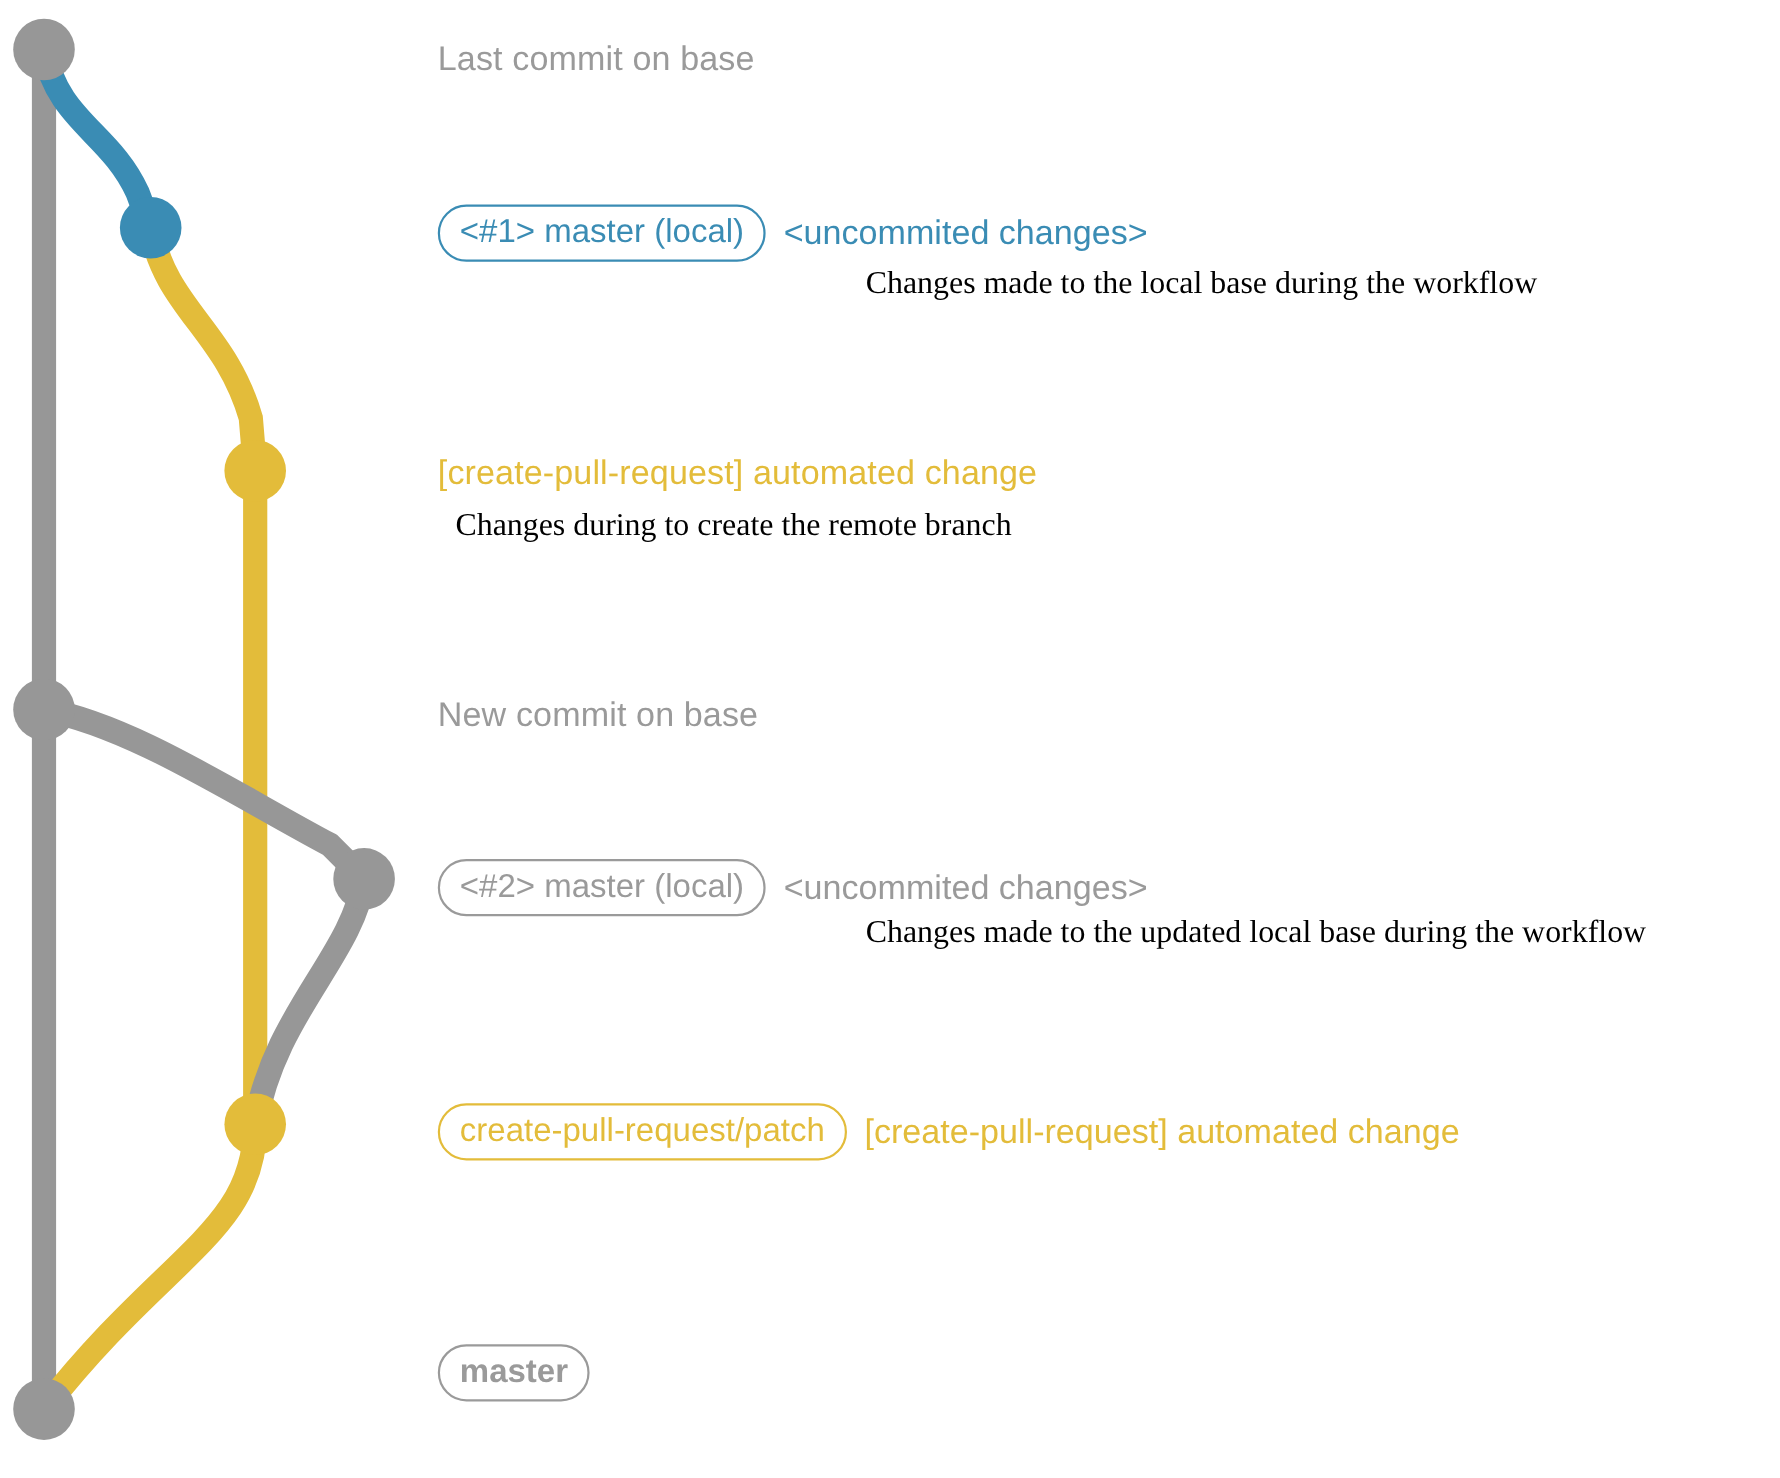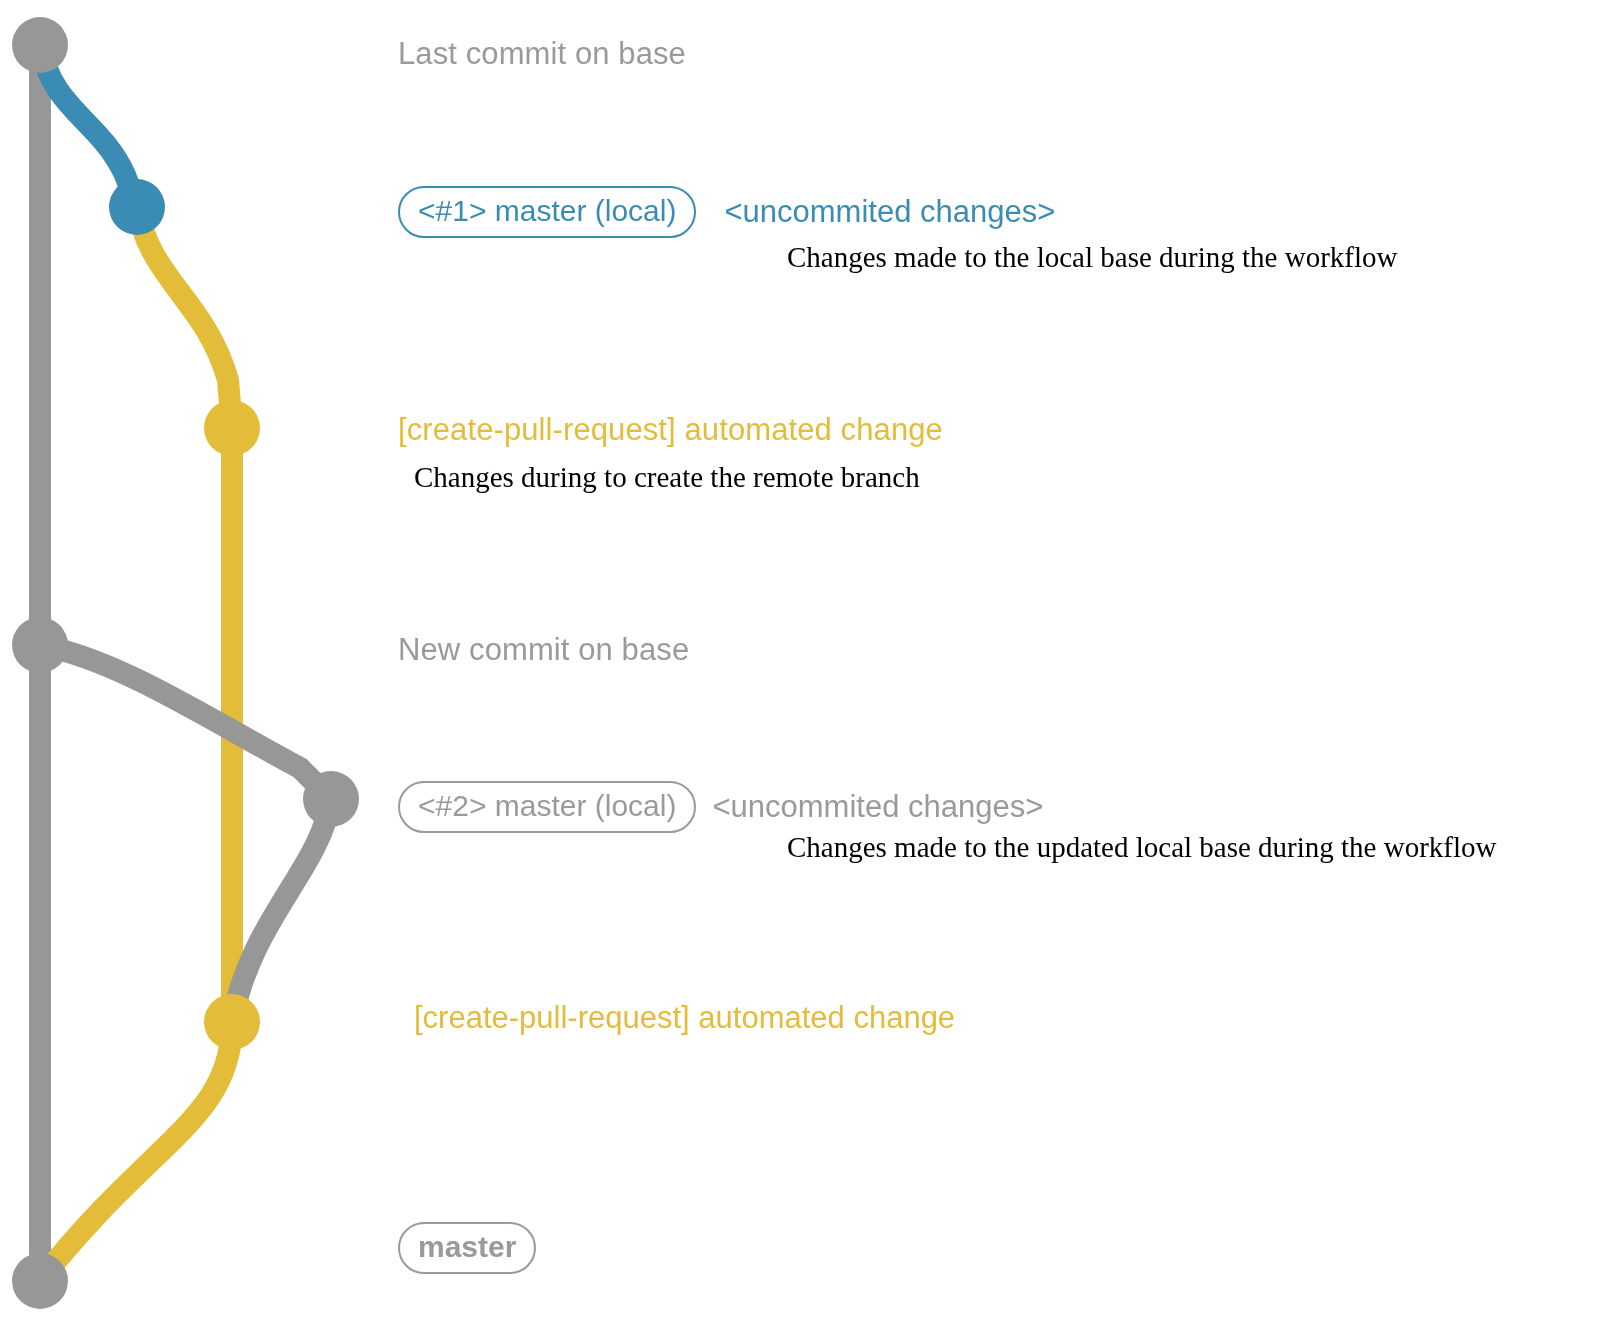--- a/index.html
+++ b/index.html
@@ -120,21 +120,21 @@
   <circle cx="232" cy="1022" r="28" fill="#e3bc3a"></circle>
   <circle cx="40" cy="1281" r="28" fill="#979797"></circle>
 </svg>
 
 <div id="text-layer">
 
   <div class="row" style="left:398px; top:38px;">
     <span class="plain-label c-gray">Last commit on base</span>
   </div>
 
-  <div class="row" style="left:398px; top:186px;gap:12px;">
+  <div class="row" style="left:398px; top:186px;">
     <span class="badge c-blue">
       <span class="badge-text">&lt;#1&gt; master (local)</span>
     </span>
     <span class="commit-msg c-blue">&lt;uncommited changes&gt;</span>
   </div>
   <div class="desc" style="left:787px; top:243px;">Changes made to the local base during the workflow</div>
 
   <div class="row" style="left:398px; top:414px;">
     <span class="plain-label c-yellow">[create-pull-request] automated change</span>
   </div>
@@ -146,20 +146,23 @@
 
   <div class="row" style="left:398px; top:781px;">
     <span class="badge c-gray">
       <span class="badge-text">&lt;#2&gt; master (local)</span>
     </span>
     <span class="commit-msg c-gray">&lt;uncommited changes&gt;</span>
   </div>
   <div class="desc" style="left:787px; top:833px;">Changes made to the updated local base during the workflow</div>
 
   <div class="row" style="left:398px; top:1003px;">
+    <span class="badge c-yellow">
+      <span class="badge-text">create-pull-request/patch</span>
+    </span>
     <span class="commit-msg c-yellow">[create-pull-request] automated change</span>
   </div>
 
   <div class="row" style="left:398px; top:1222px;font-weight:bold;">
     <span class="badge c-gray">
       <span class="badge-text">master</span>
     </span>
   </div>
 
 </div>

